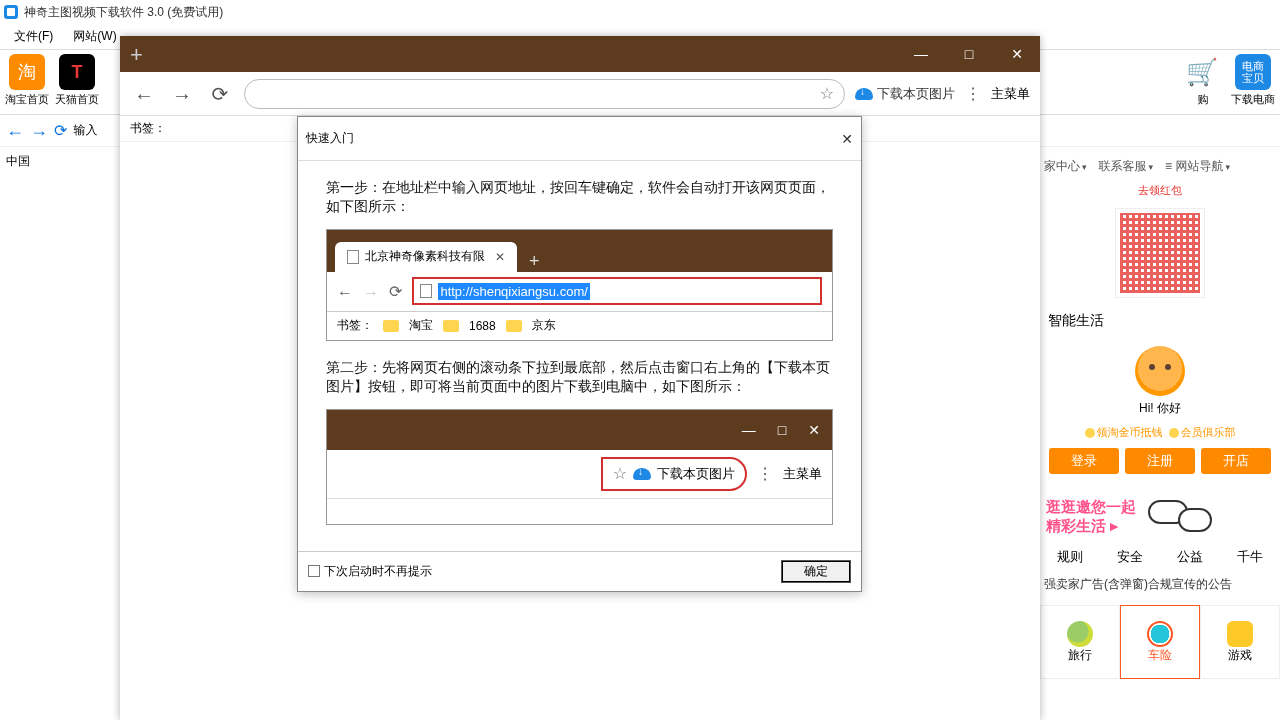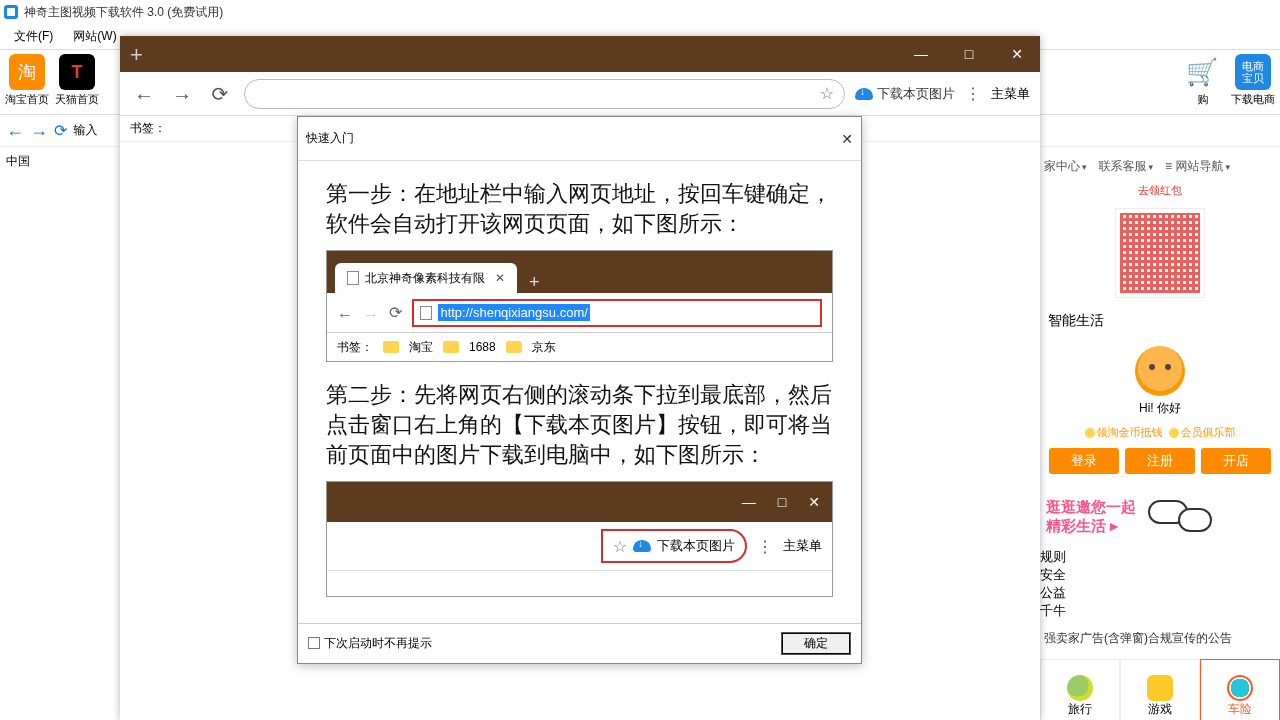--- a/index.html
+++ b/index.html
@@ -49,21 +49,21 @@
 .hi { font-size: 12px; margin-top: 4px; }
 .pill-row { display: flex; gap: 6px; justify-content: center; margin-top: 8px; }
 .pill { font-size: 11px; color: #ff9800; display: flex; align-items: center; gap: 2px; }
 .pill-dot { width: 10px; height: 10px; background: #ffd54f; border-radius: 50%; }
 .btn-row { display: flex; gap: 6px; justify-content: center; margin-top: 8px; }
 .orange-btn { background: #ff8a00; color: #fff; font-size: 13px; border-radius: 3px; padding: 4px 0; width: 70px; text-align: center; }
 .promo-row { display: flex; align-items: center; margin-top: 14px; padding: 0 6px; gap: 8px; }
 .promo-text { color: #ff5289; font-size: 15px; font-weight: 700; line-height: 1.3; }
 .promo-art { flex: 1; height: 44px; position: relative; }
 .cloud { position: absolute; width: 40px; height: 24px; border: 2px solid #333; border-radius: 14px; background: #fff; }
-.tab-row { display: flex; justify-content: space-around; margin-top: 10px; font-size: 13px; flex-direction: column; }
+.tab-row { display: flex; justify-content: space-around; margin-top: 10px; font-size: 13px; }
 .notice-row { margin-top: 10px; font-size: 12px; color: #333; padding: 0 4px; }
 .grid4 { display: flex; margin-top: 12px; }
 .grid-cell { flex: 1; height: 74px; border: 1px solid #eee; display: flex; flex-direction: column; align-items: center; justify-content: center; font-size: 12px; }
 .grid-cell.active { border: 1px solid #ff5722; }
 .gicon { width: 26px; height: 26px; border-radius: 50%; }
 .gicon-travel { background: radial-gradient(circle at 40% 40%, #9ccc65 0 50%, transparent 51%), #cddc39; }
 .gicon-car { background: radial-gradient(circle at 50% 50%, #26c6da 0 60%, transparent 61%); border: 2px solid #ff5722; }
 .gicon-game { background: #ffca28; border-radius: 6px; }
 
 
@@ -80,21 +80,21 @@
 .cloud-dl::after { content: '↓'; position: absolute; left: 5px; top: -2px; color: #fff; font-size: 10px; }
 .menu-dots { font-size: 16px; color: #555; }
 .bw-main-label { font-size: 13px; }
 .bw-bm { height: 26px; padding: 0 10px; font-size: 12px; display: flex; align-items: center; border-bottom: 1px solid #eee; }
 
 
 .dialog { position: absolute; left: 297px; top: 116px; width: 565px; background: #fff; border: 1px solid #888; box-shadow: 0 2px 10px rgba(0,0,0,.25); }
 .dlg-title { height: 44px; display: flex; align-items: center; justify-content: space-between; padding: 0 8px; font-size: 12px; border-bottom: 1px solid #ddd; }
 .dlg-close { font-size: 14px; color: #333; }
 .dlg-body { padding: 18px 28px 8px; }
-.step-text { font-family: "SimSun", serif; font-size: 22px; line-height: 1.35; color: #111; }
+.step-text { font-family: "SimSun", serif; font-size: 14px; line-height: 1.35; color: #111; }
 .shot { border: 1px solid #999; margin: 12px 0 18px; background: #fff; }
 .shot1-top { height: 42px; background: #5d3b1f; display: flex; align-items: flex-end; padding-left: 8px; }
 .mini-tab { background: #fff; border-radius: 6px 6px 0 0; height: 30px; display: flex; align-items: center; padding: 0 12px; font-size: 12px; gap: 6px; }
 .mini-doc { width: 12px; height: 14px; border: 1px solid #888; }
 .mini-x { font-size: 12px; color: #555; margin-left: 4px; }
 .mini-plus { color: #ddd; font-size: 18px; margin-left: 12px; }
 .shot1-mid { height: 40px; display: flex; align-items: center; padding: 0 10px; gap: 10px; border-bottom: 1px solid #ccc; }
 .mini-nav { font-size: 16px; color: #666; }
 .mini-nav.dim { color: #ccc; }
 .mini-addr { flex: 1; height: 28px; border: 2px solid #d32f2f; display: flex; align-items: center; padding: 0 6px; gap: 6px; font-size: 13px; }
@@ -197,27 +197,27 @@
     <span>安全</span>
     <span>公益</span>
     <span>千牛</span>
   </div>
   <div class="notice-row">强卖家广告(含弹窗)合规宣传的公告</div>
   <div class="grid4">
     <div class="grid-cell">
         <div class="gicon gicon-travel"></div>
         <span>旅行</span>
       </div>
+    <div class="grid-cell active">
+        <div class="gicon gicon-car"></div>
+        <span style="color:#ff5722">车险</span>
+      </div>
     <div class="grid-cell">
         <div class="gicon gicon-game"></div>
         <span>游戏</span>
-      </div>
-    <div class="grid-cell active">
-        <div class="gicon gicon-car"></div>
-        <span style="color:#ff5722">车险</span>
       </div>
   </div>
 </div>
 
 <div class="browser-win">
   <div class="bw-titlebar">
     <span class="bw-new-tab">+</span>
     <span class="winctl">—</span>
     <span class="winctl">□</span>
     <span class="winctl">✕</span>

